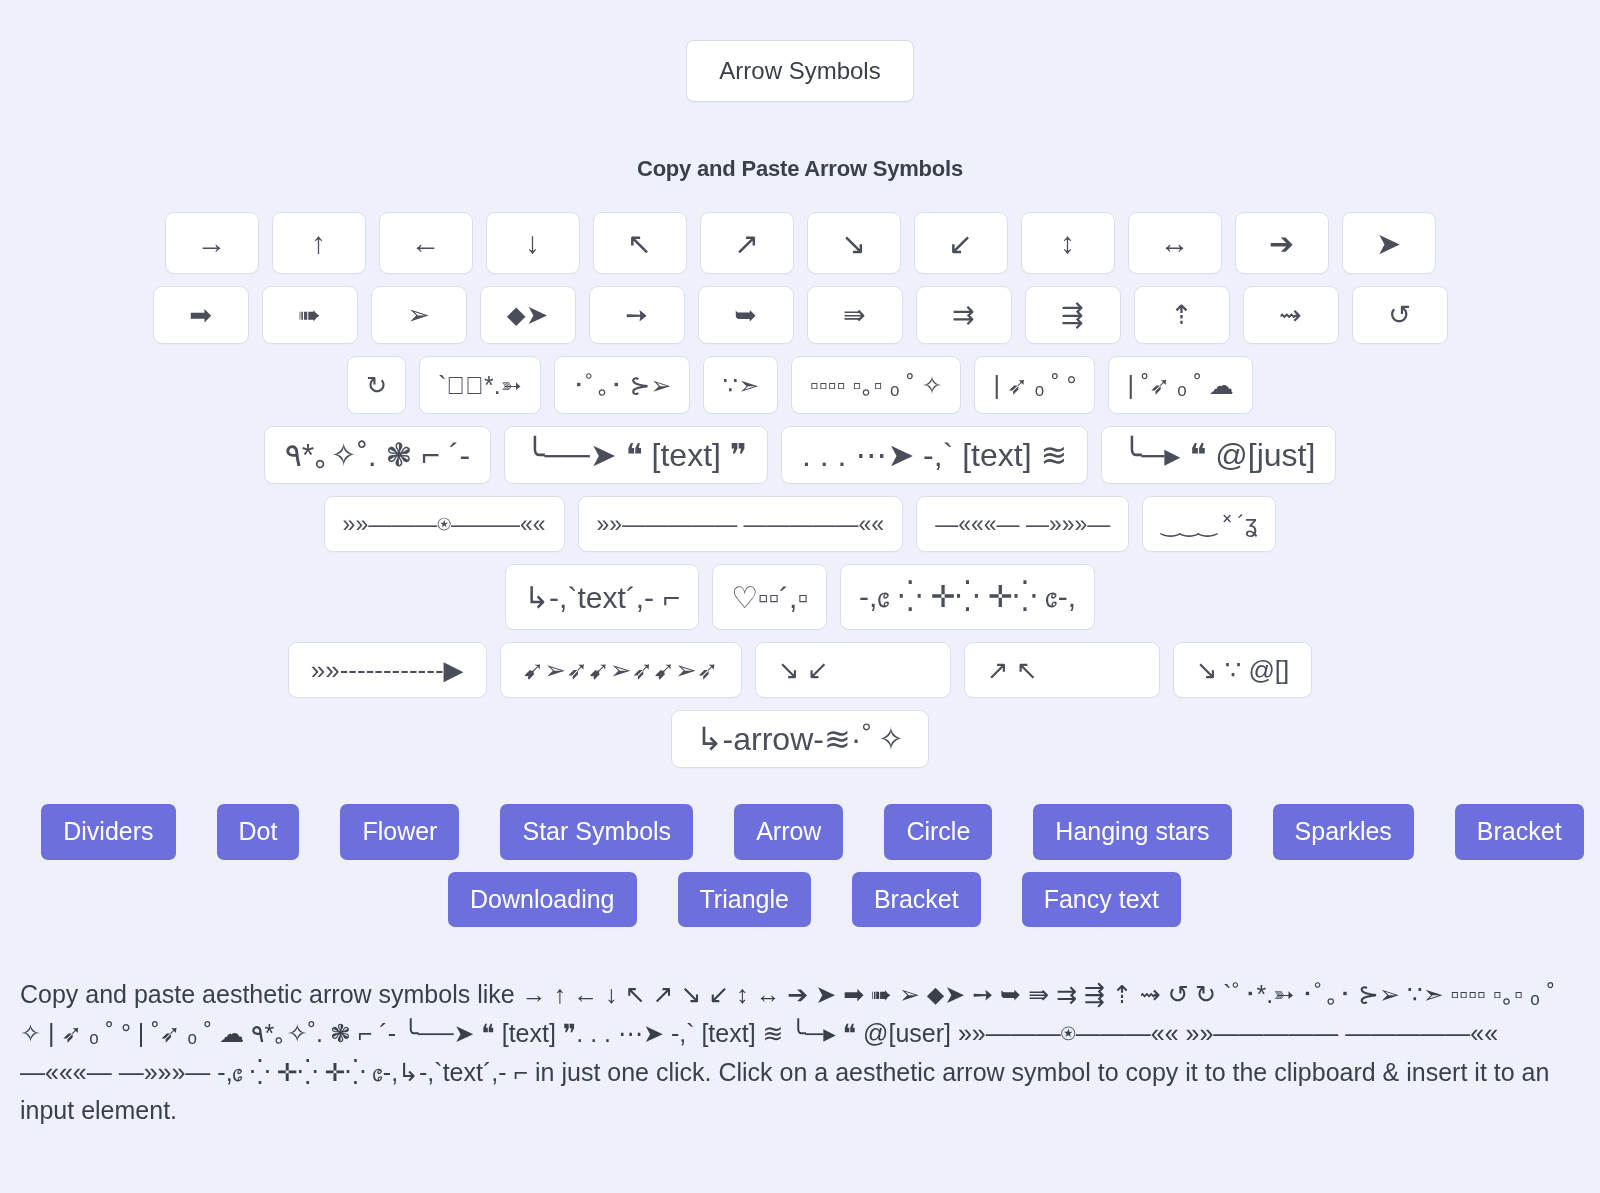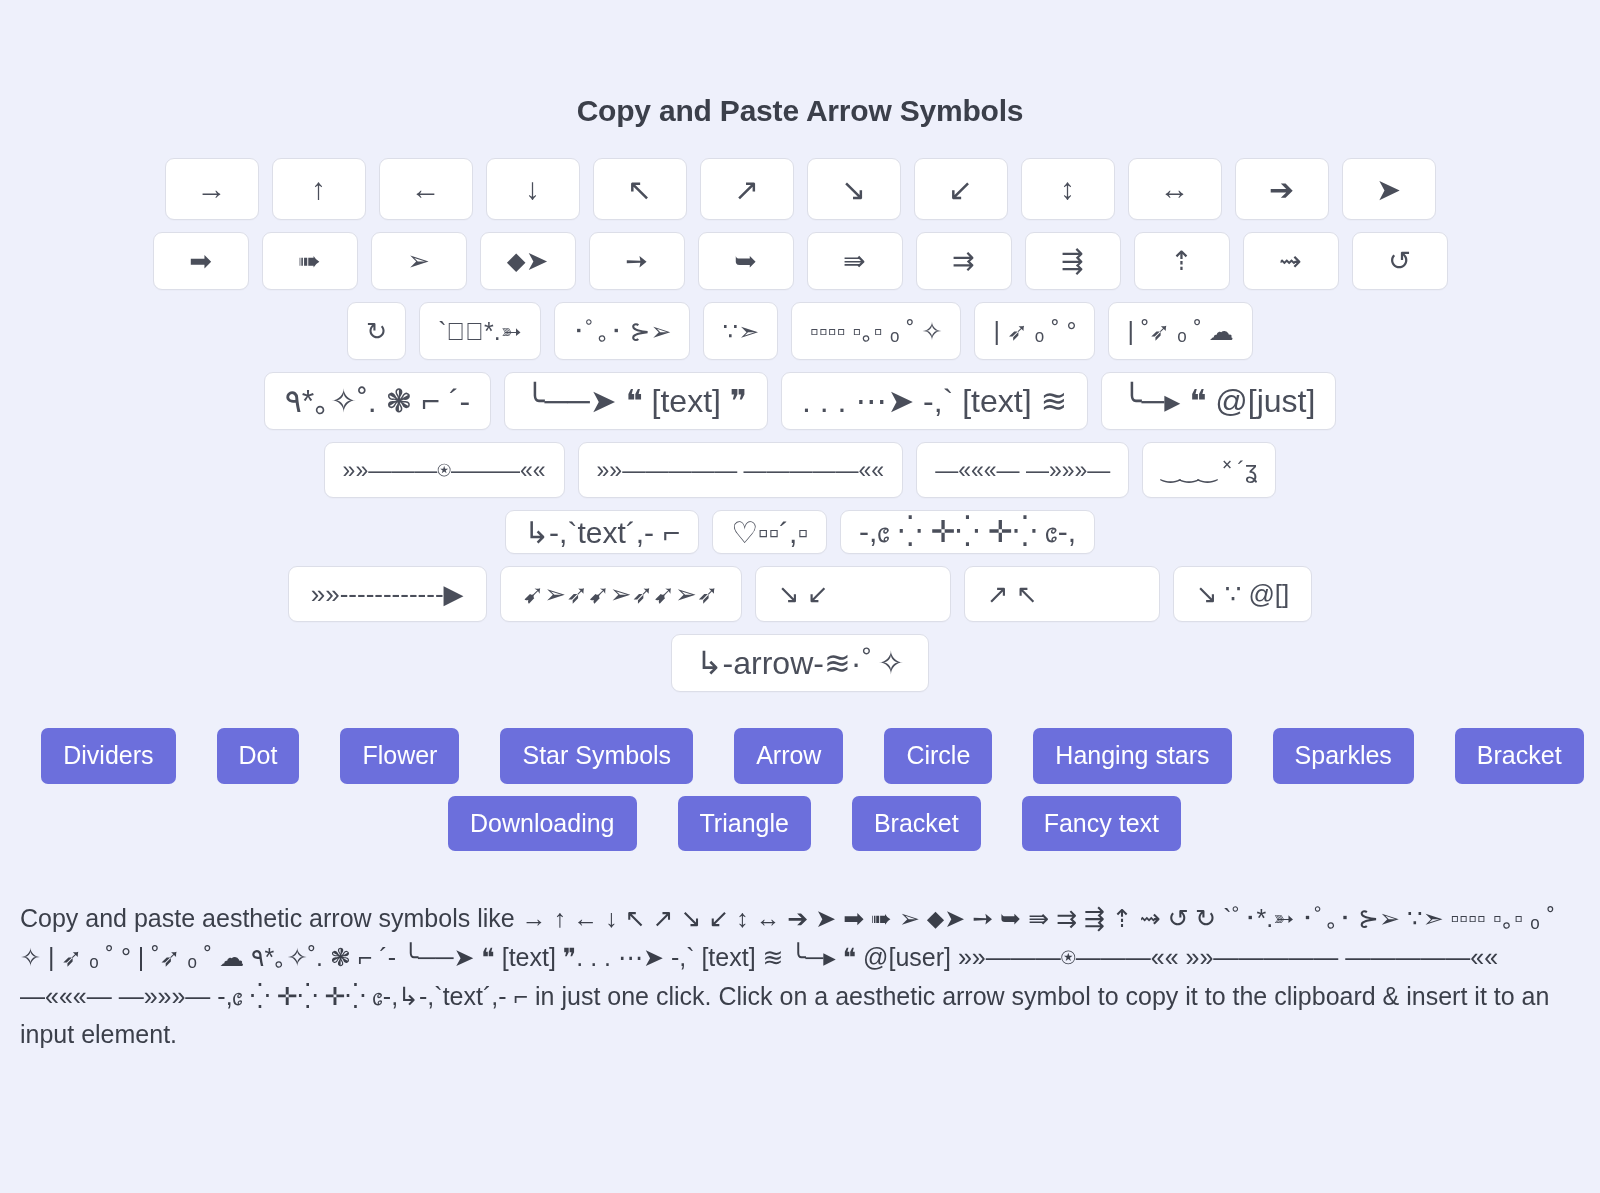--- a/index.html
+++ b/index.html
@@ -33,21 +33,21 @@
     padding: 18px 32px;
     font-size: 24px;
     color: #3b3f4a;
     line-height: 1;
     box-shadow: 0 1px 1px rgba(0,0,0,0.03);
   }
 
   
   .page-heading {
     text-align: center;
-    font-size: 30px;
+    font-size: 22px;
     font-weight: bold;
     color: #3b3f4a;
     margin: 54px 0 30px 0;
     letter-spacing: -0.2px;
   }
 
   
   .symbol-grid {
     display: flex;
     flex-direction: column;
@@ -73,21 +73,21 @@
     overflow: hidden;
     box-shadow: 0 1px 1px rgba(0,0,0,0.02);
     cursor: pointer;
   }
   
   .r1 .symbol-cell { height: 62px; min-width: 94px; padding: 0 16px; font-size: 30px; }
   .r2 .symbol-cell { height: 58px; min-width: 96px; padding: 0 16px; font-size: 27px; }
   .r3 .symbol-cell { height: 58px; padding: 0 18px; font-size: 25px; }
   .r4 .symbol-cell { height: 58px; padding: 0 20px; font-size: 32px; }
   .r5 .symbol-cell { height: 56px; padding: 0 18px; font-size: 23px; }
-  .r6 .symbol-cell { height: 44px; padding: 0 18px; font-size: 30px; }
+  .r6 .symbol-cell { height: 66px; padding: 0 18px; font-size: 30px; }
   .r7 .symbol-cell { height: 56px; padding: 0 22px; font-size: 26px; }
   .r8 .symbol-cell { height: 58px; padding: 12px 24px; font-size: 32px; }
 
   .sym-spread {
     display: inline-flex;
     align-items: center;
     justify-content: space-between;
     width: 100%;
   }
 
@@ -126,20 +126,23 @@
     color: #3b3f4a;
     text-align: left;
     word-wrap: break-word;
   }
 </style>
 </head>
 <body>
 
 <div class="page">
 
+  <div class="top-pill-row">
+    <div class="top-pill">Arrow Symbols</div>
+  </div>
 
   <h1 class="page-heading">Copy and Paste Arrow Symbols</h1>
 
   <div class="symbol-grid">
 
     <div class="symbol-row r1">
       <div class="symbol-cell">→</div>
       <div class="symbol-cell">↑</div>
       <div class="symbol-cell">←</div>
       <div class="symbol-cell">↓</div>

